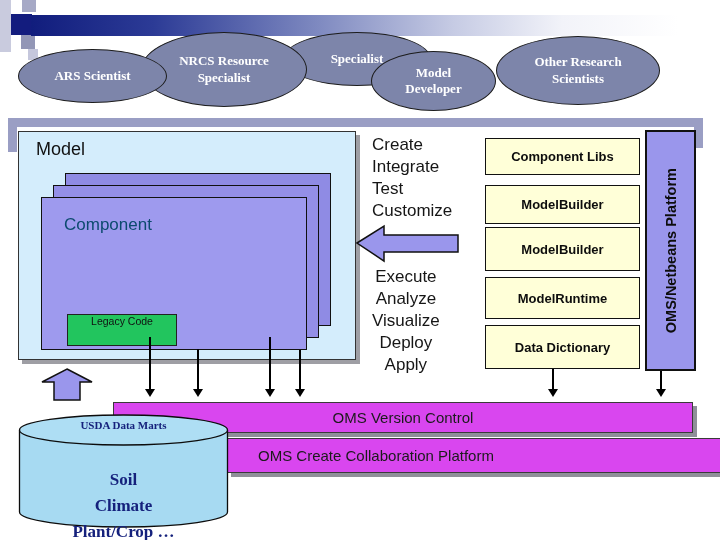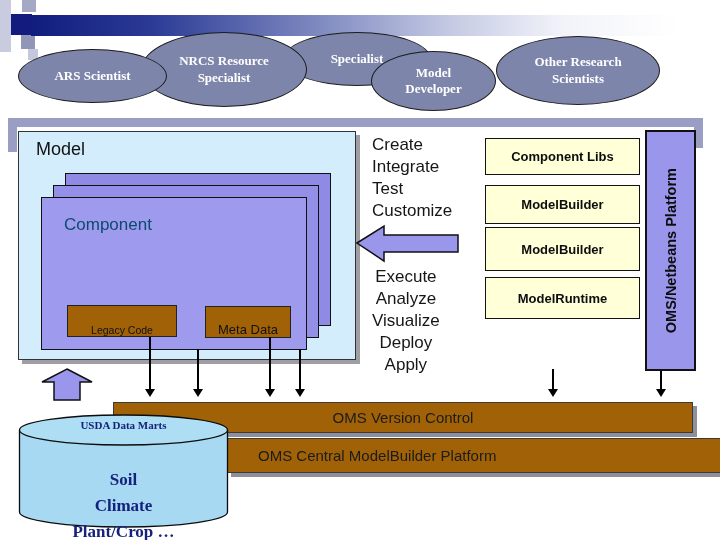--- a/index.html
+++ b/index.html
@@ -22,22 +22,22 @@
 
   
   .model-box{position:absolute;left:18px;top:131px;width:336px;height:227px;background:#d4edfc;
              border:1.5px solid #333;box-shadow:4px 4px 0 #9e9ea4;}
   .model-label{position:absolute;left:36px;top:139px;font-size:18px;color:#111;}
   .comp{position:absolute;width:264px;height:151px;border:1.2px solid #111;}
   .comp.back{left:65px;top:173px;background:#8f8be4;}
   .comp.mid{left:53px;top:185px;background:#948fe7;}
   .comp.front{left:41px;top:197px;background:#9e9aee;}
   .comp-label{position:absolute;left:22px;top:17px;color:#0c4a6e;font-size:17px;}
-  .small-box{position:absolute;background:#a16207;border:1px solid #222;display:flex;
-             align-items:flex-end;justify-content:center;color:#111;}
+  .small-box{position:absolute;background:#22c55e;border:1px solid #222;display:flex;
+             align-items:flex-start;justify-content:center;color:#111;margin-top:9px;}
 
   
   .varrow{position:absolute;width:2px;background:#000;}
   .varrow:after{content:"";position:absolute;left:-4px;bottom:-8px;width:0;height:0;
                 border-left:5px solid transparent;border-right:5px solid transparent;
                 border-top:8px solid #000;}
 
   
   .flow-text{position:absolute;left:372px;font-size:17px;line-height:22px;color:#161616;
              white-space:pre-line;}
@@ -47,21 +47,21 @@
         display:flex;align-items:center;justify-content:center;font-weight:bold;
         font-size:13px;color:#0d0d0d;text-align:center;}
 
   
   .platform{position:absolute;left:645px;top:130px;width:47px;height:237px;background:#9a96ec;
             border:2px solid #111;display:flex;align-items:center;justify-content:center;}
   .platform span{writing-mode:vertical-rl;transform:rotate(180deg);font-weight:bold;
                  font-size:14.5px;color:#0d0d0d;white-space:nowrap;}
 
   
-  .ibar{position:absolute;background:#a16207;border:1.5px solid #3a3a3a;
+  .ibar{position:absolute;background:#d946ef;border:1.5px solid #3a3a3a;
         box-shadow:4px 4px 0 #8f8f99;display:flex;align-items:center;color:#1b1b1b;
         font-size:15px;z-index:4;}
   .ibar.centered{justify-content:center;}
   .ibar.left-pad{justify-content:flex-start;padding-left:30px;}
 
   
   .cyl-svg{position:absolute;left:18px;top:414px;z-index:5;}
   .cyl-text{position:absolute;left:18px;width:211px;text-align:center;z-index:6;
             font-family:"Liberation Serif",serif;font-weight:bold;color:#15217c;}
   .cyl-title{top:419px;font-size:11px;}
@@ -108,23 +108,20 @@
   <div class="model-box"></div>
   <div class="model-label">Model</div>
   <div class="comp back"></div>
   <div class="comp mid"></div>
   <div class="comp front">
     <span class="comp-label">Component</span>
   </div>
   <div class="small-box" style="left:67px;top:305px;width:108px;height:30px;font-size:10.5px;">
     <span>Legacy Code</span>
   </div>
-  <div class="small-box" style="left:205px;top:306px;width:84px;height:30px;font-size:13px;">
-    <span>Meta Data</span>
-  </div>
 
   <div class="varrow" style="left:149px;top:337px;height:52px;"></div>
   <div class="varrow" style="left:197px;top:349px;height:40px;"></div>
   <div class="varrow" style="left:269px;top:337px;height:52px;"></div>
   <div class="varrow" style="left:299px;top:350px;height:39px;"></div>
   <div class="varrow" style="left:552px;top:369px;height:20px;"></div>
   <div class="varrow" style="left:660px;top:369px;height:20px;"></div>
 
   <svg class="uparrow" width="55" height="33" viewBox="0 0 55 33">
     <polygon points="27,1 52,14 40,14 40,32 14,32 14,14 2,14" fill="#9a96ec" stroke="#111" stroke-width="1.5"></polygon>
@@ -149,30 +146,33 @@
   </div>
   <div class="tool" style="top:185px;height:37px;">
     <span>ModelBuilder</span>
   </div>
   <div class="tool" style="top:227px;height:42px;">
     <span>ModelBuilder</span>
   </div>
   <div class="tool" style="top:277px;height:40px;">
     <span>ModelRuntime</span>
   </div>
+  <div class="tool" style="top:325px;height:42px;">
+    <span>Data Dictionary</span>
+  </div>
 
   <div class="platform">
     <span>OMS/Netbeans Platform</span>
   </div>
 
   <div class="ibar centered" style="left:113px;top:402px;width:578px;height:29px;">
     <span>OMS Version Control</span>
   </div>
   <div class="ibar left-pad" style="left:227px;top:438px;width:464px;height:33px;">
-    <span>OMS Central ModelBuilder Platform</span>
+    <span>OMS Create Collaboration Platform</span>
   </div>
 
   <svg class="cyl-svg" width="211" height="114" viewBox="0 0 211 114">
     <path d="M1.5,16 L1.5,98 A104,15 0 0 0 209.5,98 L209.5,16" fill="#a7daf2" stroke="#0c0c0c" stroke-width="1.3"></path>
     <ellipse cx="105.5" cy="16" rx="104" ry="15" fill="#aedef4" stroke="#0c0c0c" stroke-width="1.3"></ellipse>
   </svg>
   <div class="cyl-text cyl-title">USDA Data Marts</div>
   <div class="cyl-text cyl-contents">Soil
 Climate
 Plant/Crop …</div>

